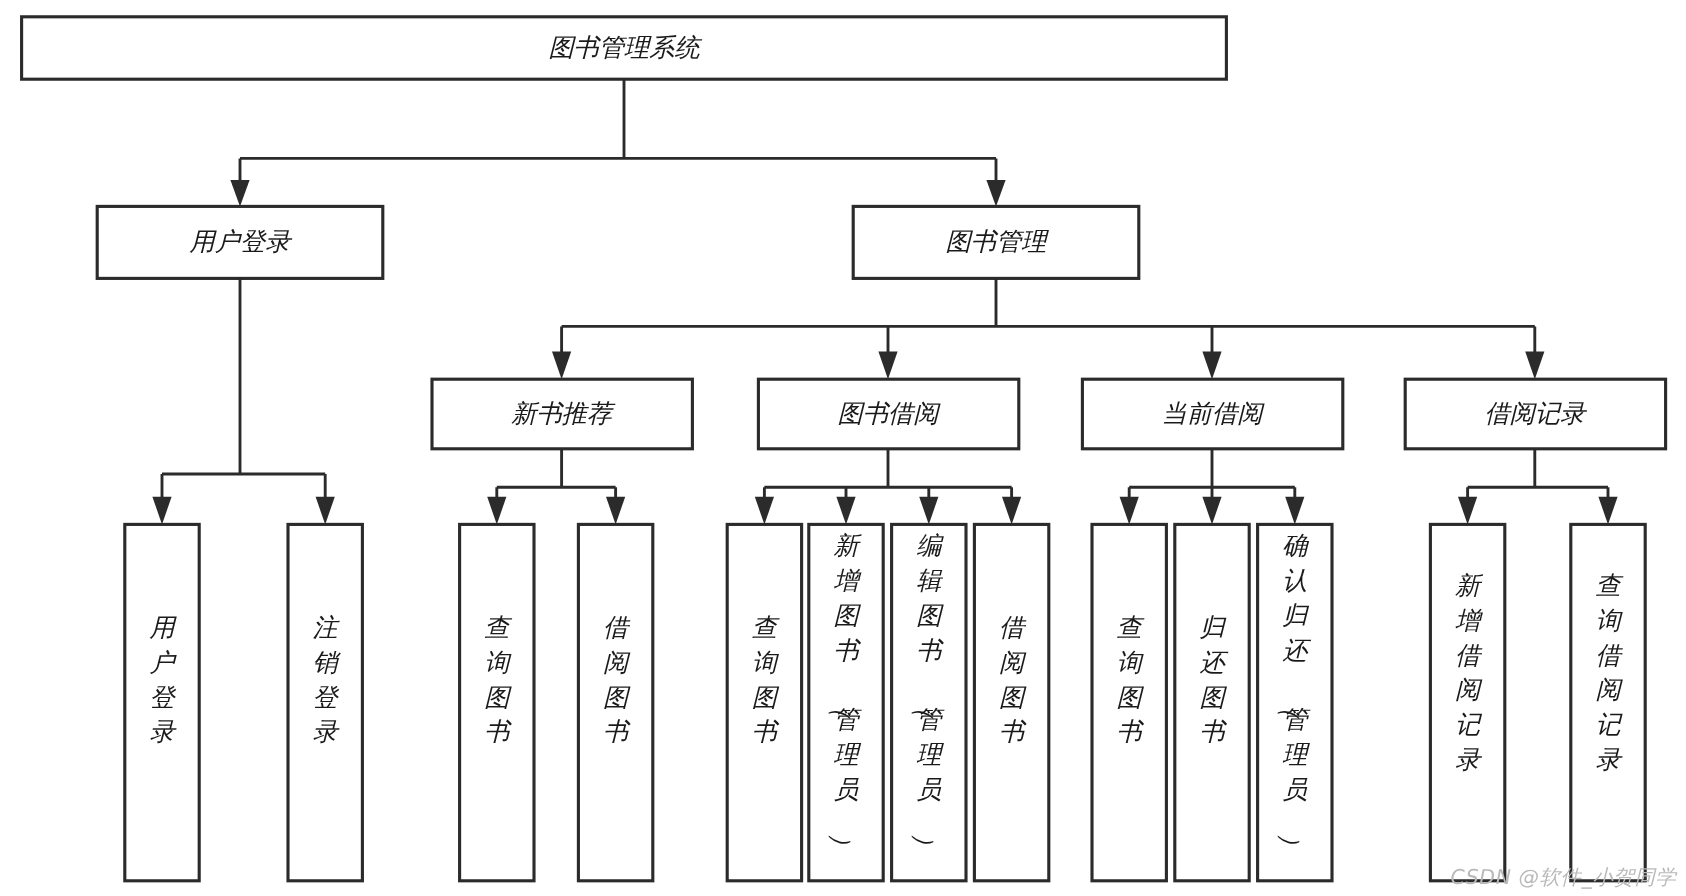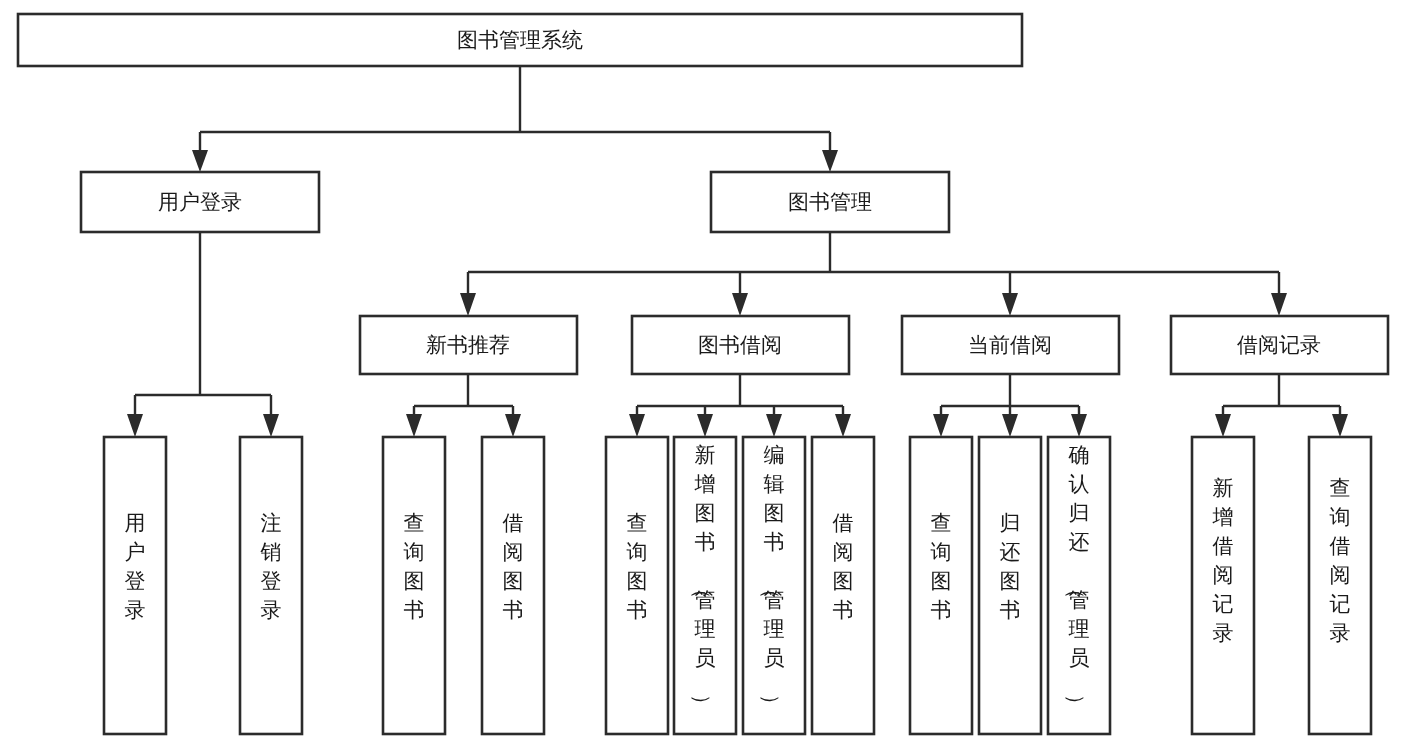--- a/index.html
+++ b/index.html
@@ -13,20 +13,21 @@
     position: relative;
     font-family: "DejaVu Sans", "Liberation Sans", sans-serif;
     overflow: hidden;
   }
   #chart-root {
     position: absolute;
     left: 0;
     top: 0;
     width: 1405px;
     height: 747px;
+    font-style: italic;
   }
   .node-box {
     fill: #ffffff;
     stroke: #2b2b2b;
     stroke-width: 2.6;
   }
   .node-label {
     fill: #1a1a1a;
     font-family: "DejaVu Sans", "Liberation Sans", sans-serif;
     font-size: 21px;
@@ -195,13 +196,14 @@
       <rect class="node-box" x="1192" y="437" width="62" height="297"></rect>
       <text class="node-label-v" x="1223" y="495"><tspan x="1223" y="495">新</tspan><tspan x="1223" y="524">增</tspan><tspan x="1223" y="553">借</tspan><tspan x="1223" y="582">阅</tspan><tspan x="1223" y="611">记</tspan><tspan x="1223" y="640">录</tspan></text>
     </g>
     <g>
       <rect class="node-box" x="1309" y="437" width="62" height="297"></rect>
       <text class="node-label-v" x="1340" y="495"><tspan x="1340" y="495">查</tspan><tspan x="1340" y="524">询</tspan><tspan x="1340" y="553">借</tspan><tspan x="1340" y="582">阅</tspan><tspan x="1340" y="611">记</tspan><tspan x="1340" y="640">录</tspan></text>
     </g>
 
   </svg>
 
+  <div class="watermark">CSDN @软件_小贺同学</div>
 </div>
 
 </body></html>

